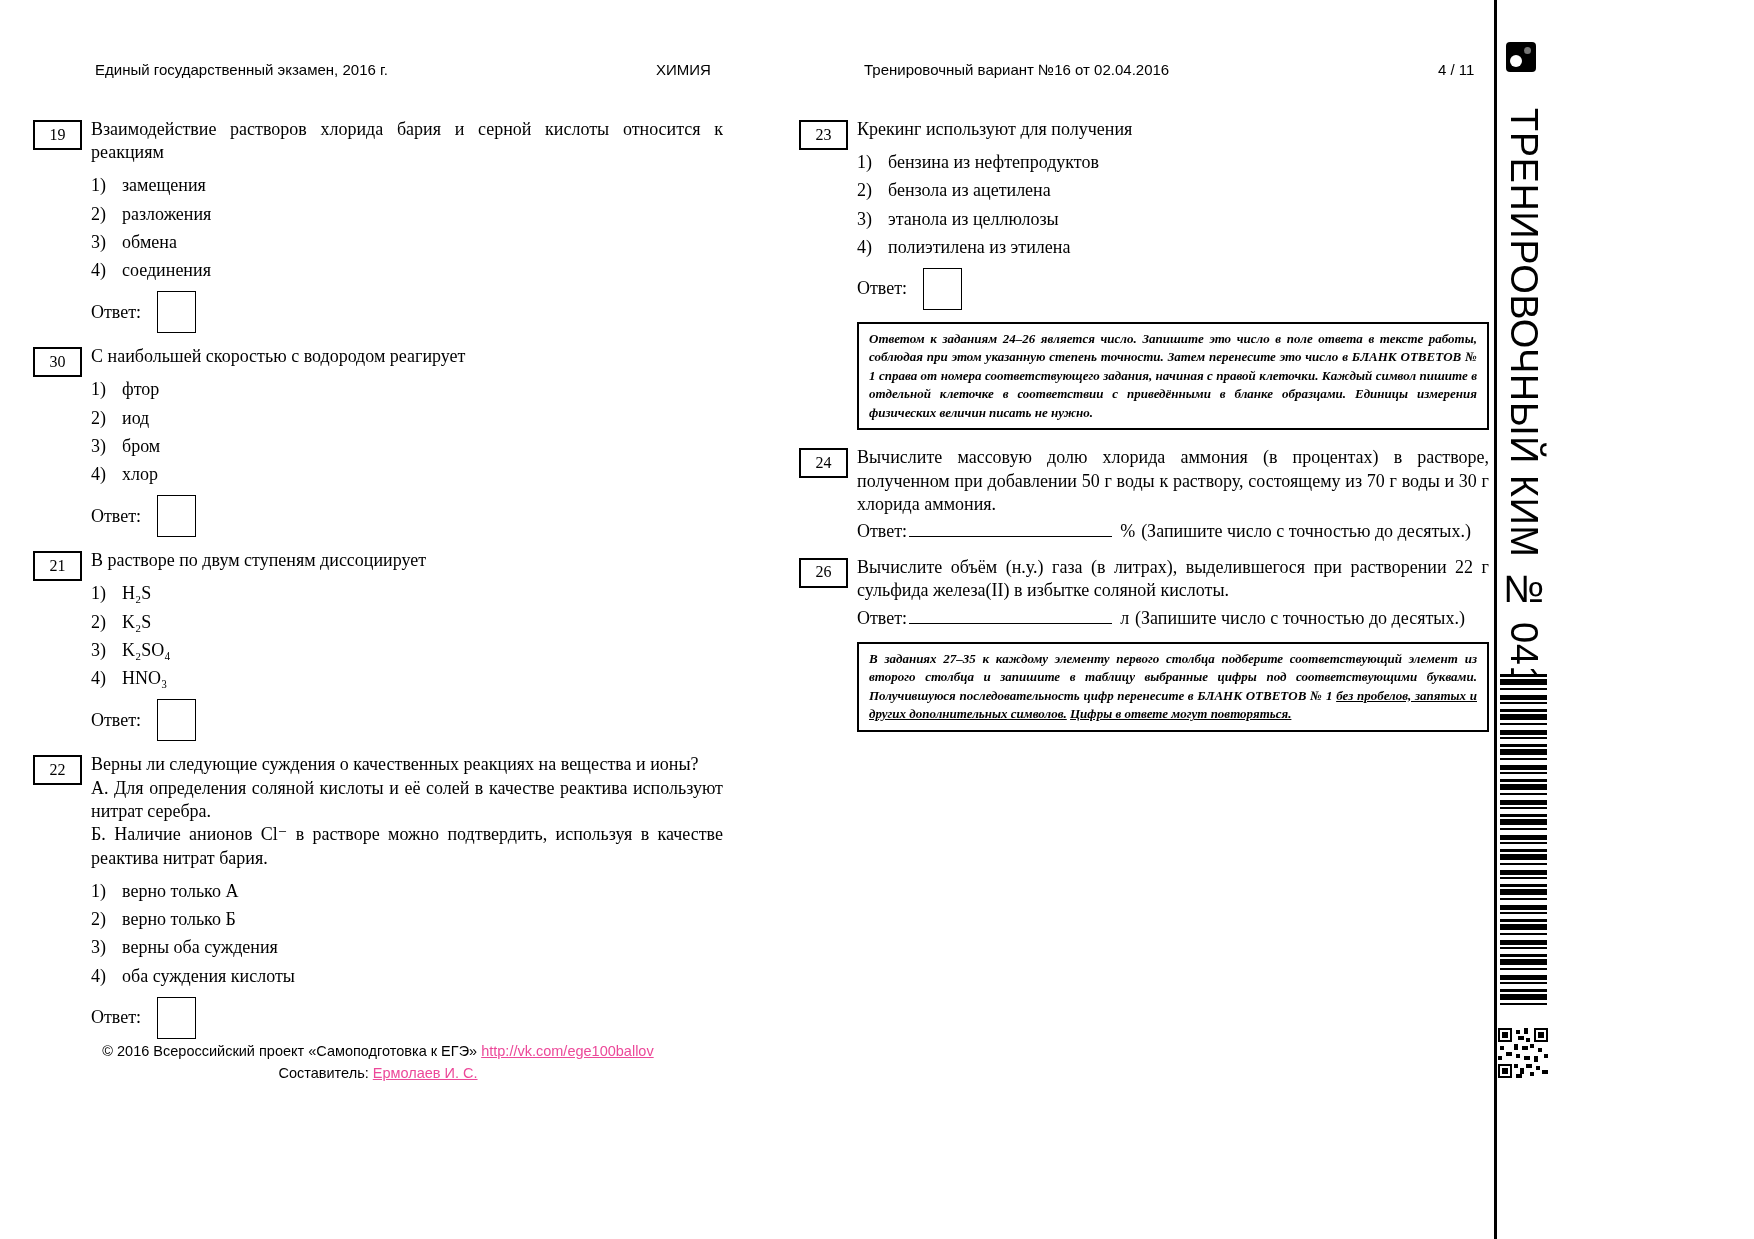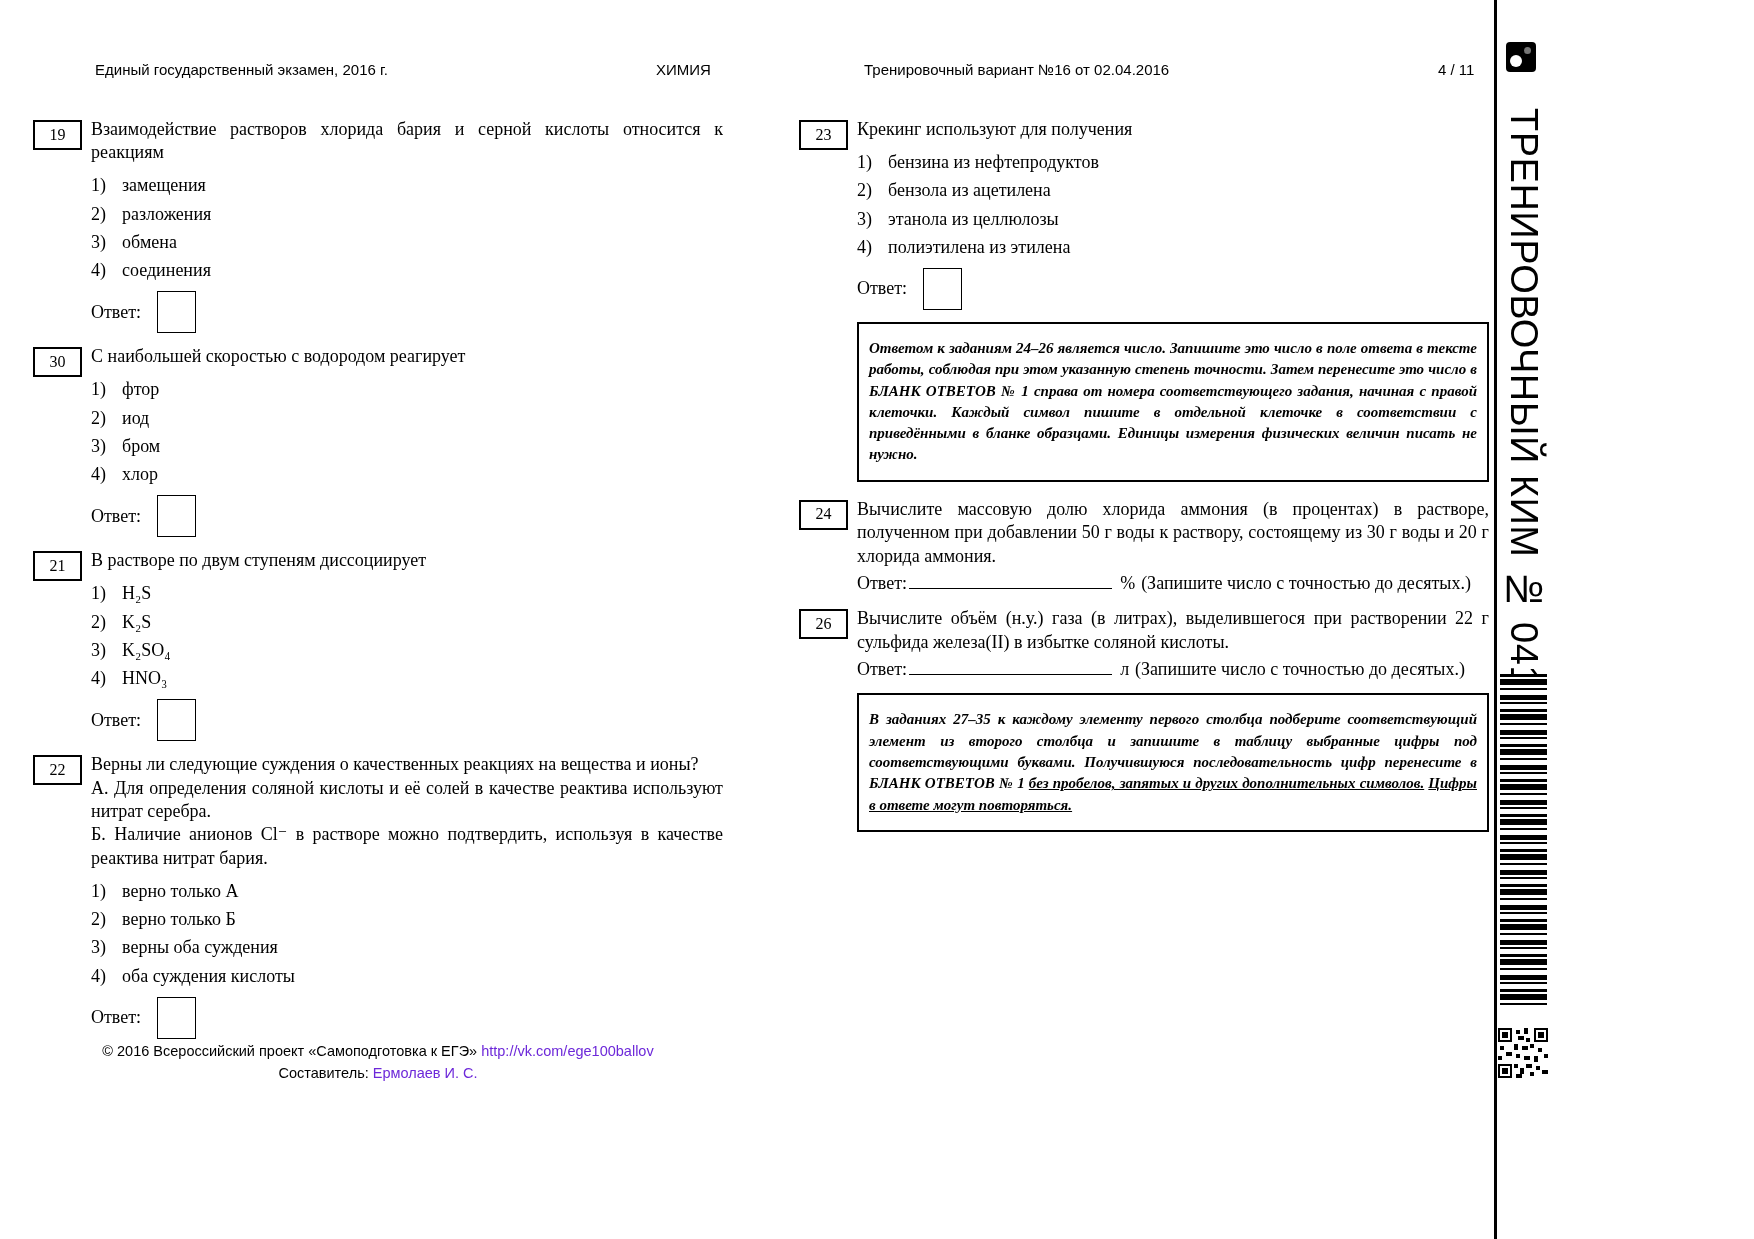--- a/index.html
+++ b/index.html
@@ -28,43 +28,43 @@
   .opt{display:flex;padding:2.5px 0;}
   .optn{width:31px;flex:none;}
   .answer-row{display:flex;align-items:center;margin:5px 0 10px 0;}
   .abox{width:37px;height:40px;border:1.6px solid #000;margin-left:16px;flex:none;}
 
   .answer-line{margin:4px 0 8px 0;}
   .ansline{display:inline-block;width:203px;height:13px;border-bottom:1.5px solid #000;margin-left:2px;}
   .unit{margin-left:8px;}
   .note{margin-left:6px;}
 
-  .instr{margin:4px 0 16px 58px;border:2px solid #000;padding:14px 10px;
-         font-weight:bold;font-style:italic;text-align:justify;line-height:1.42;font-size:15px;}
+  .instr{margin:4px 0 16px 58px;border:2px solid #000;padding:6px 10px;
+         font-weight:bold;font-style:italic;text-align:justify;line-height:1.42;font-size:13px;}
   .u{text-decoration:underline;}
 
   
   .divider{position:absolute;left:1494px;top:0;width:3px;height:1239px;background:#000;}
   .corner-logo{position:absolute;left:1506px;top:42px;width:30px;height:30px;background:#000;border-radius:4px;}
   .logo-dot{position:absolute;left:4px;top:13px;width:12px;height:12px;background:#fff;border-radius:50%;}
   .logo-dot2{position:absolute;left:18px;top:5px;width:7px;height:7px;background:#777;border-radius:50%;}
   .kim{position:absolute;left:1502px;top:108px;writing-mode:vertical-rl;white-space:nowrap;
        font-family:"Liberation Sans","DejaVu Sans",sans-serif;font-size:38px;letter-spacing:0.5px;}
   .barcode{position:absolute;left:1500px;top:674px;width:47px;height:332px;
            background:repeating-linear-gradient(180deg,
              #000 0 3px,#fff 3px 5px,#000 5px 11px,#fff 11px 14px,#000 14px 16px,
              #fff 16px 21px,#000 21px 26px,#fff 26px 28px,#000 28px 30px,#fff 30px 35px);}
   .qr{position:absolute;left:1498px;top:1028px;width:50px;height:50px;}
 
   
   .footer-block{position:absolute;top:1040px;text-align:center;line-height:1.55;
                 font-family:"Liberation Sans","DejaVu Sans",sans-serif;font-size:14.5px;}
   #f-left{left:33px;width:690px;}
   #f-right{left:799px;width:690px;}
-  .link{color:#6d28d9;cursor:pointer;}
+  .link{color:#ec4899;text-decoration:underline;cursor:pointer;}
 </style>
 </head>
 <body>
 
 <div class="page">
 
   <span class="hdr" id="h-left">Единый государственный экзамен, 2016 г.</span>
   <span class="hdr" id="h-center">ХИМИЯ</span>
   <span class="hdr" id="h-right">Тренировочный вариант №16 от 02.04.2016</span>
   <span class="hdr" id="h-page">4 / 11</span>
@@ -222,21 +222,21 @@
       </div>
     </section>
 
     <div class="instr">
       <span>Ответом к заданиям 24–26 является число. Запишите это число в поле ответа в тексте работы, соблюдая при этом указанную степень точности. Затем перенесите это число в БЛАНК ОТВЕТОВ № 1 справа от номера соответствующего задания, начиная с правой клеточки. Каждый символ пишите в отдельной клеточке в соответствии с приведёнными в бланке образцами. Единицы измерения физических величин писать не нужно.</span>
     </div>
 
     <section class="question">
       <div class="qnum">24</div>
       <div class="qbody">
-        <p class="qtext">Вычислите массовую долю хлорида аммония (в процентах) в растворе, полученном при добавлении 50 г воды к раствору, состоящему из 30 г воды и 20 г хлорида аммония.</p>
+        <p class="qtext">Вычислите массовую долю хлорида аммония (в процентах) в растворе, полученном при добавлении 50 г воды к раствору, состоящему из 70 г воды и 30 г хлорида аммония.</p>
         <div class="answer-line">
           <span>Ответ:</span><span class="ansline"></span><span class="unit">%</span><span class="note">(Запишите число с точностью до десятых.)</span>
         </div>
       </div>
     </section>
 
 
     <section class="question">
       <div class="qnum">26</div>
       <div class="qbody">

